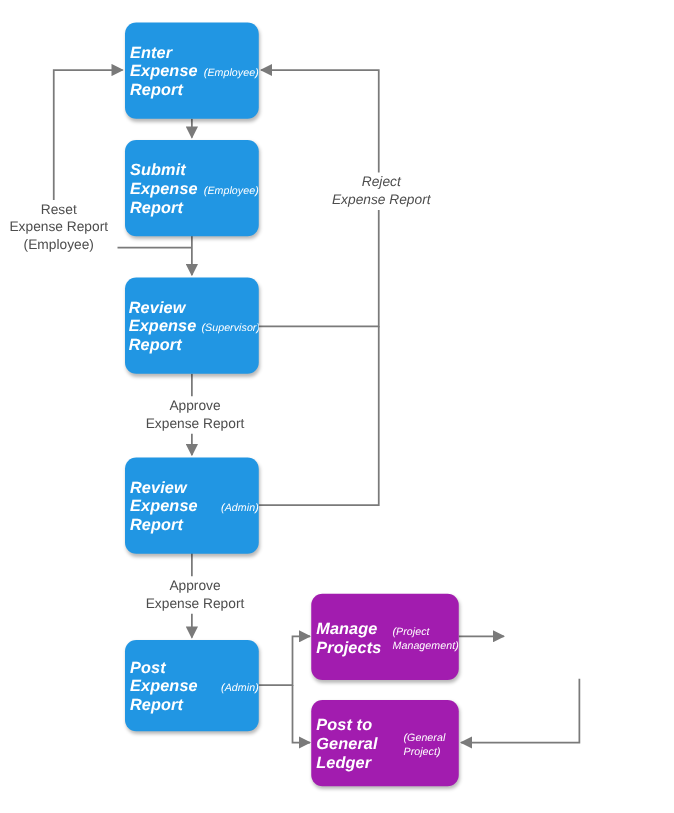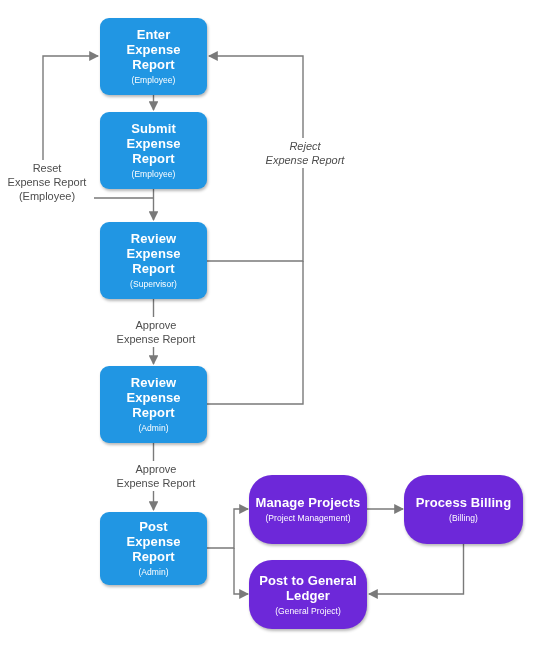--- a/index.html
+++ b/index.html
@@ -11,30 +11,30 @@
     position:relative;
   }
   #canvas{position:absolute;left:0;top:0;width:539px;height:650px;}
   svg.edges{position:absolute;left:0;top:0;width:539px;height:650px;}
 
   .node{
     position:absolute;
     box-sizing:border-box;
     border-radius:9px;
     display:flex;
-    flex-direction:column;
+    flex-direction:row;
     align-items:center;
     justify-content:center;
-    text-align:center;
     color:#ffffff;
     box-shadow:1px 2px 3px rgba(0,0,0,0.28);
     overflow:hidden;
+    font-style:italic;
   }
   .node.blue{background:#2196E3;}
-  .node.gray{background:#6d28d9;border-radius:23px;}
+  .node.gray{background:#a21caf;}
   .node .title{
     font-size:13px;
     font-weight:bold;
     line-height:15px;
     letter-spacing:0.1px;
     white-space:pre-line;
     padding:0 4px;
   }
   .node .sub{
     font-size:8.5px;
@@ -120,24 +120,20 @@
     <div class="title">Post
 Expense Report</div>
     <div class="sub">(Admin)</div>
   </div>
 
   <div class="node gray" style="left:249px;top:475px;width:118px;height:69px;">
     <div class="title">Manage Projects</div>
     <div class="sub">(Project Management)</div>
   </div>
 
-  <div class="node gray" style="left:404px;top:475px;width:119px;height:69px;">
-    <div class="title">Process Billing</div>
-    <div class="sub">(Billing)</div>
-  </div>
 
   <div class="node gray" style="left:249px;top:560px;width:118px;height:69px;">
     <div class="title">Post to General
 Ledger</div>
     <div class="sub">(General Project)</div>
   </div>
 
   <div class="edge-label" style="left:0px;top:131px;width:90px;margin-top:29px;">Reset
 Expense Report
 (Employee)</div>

